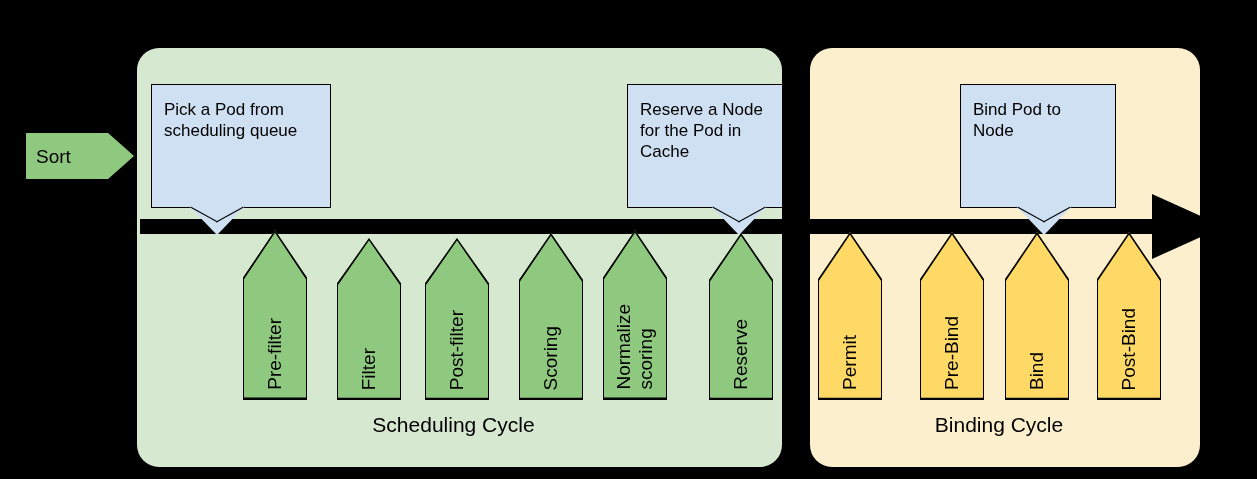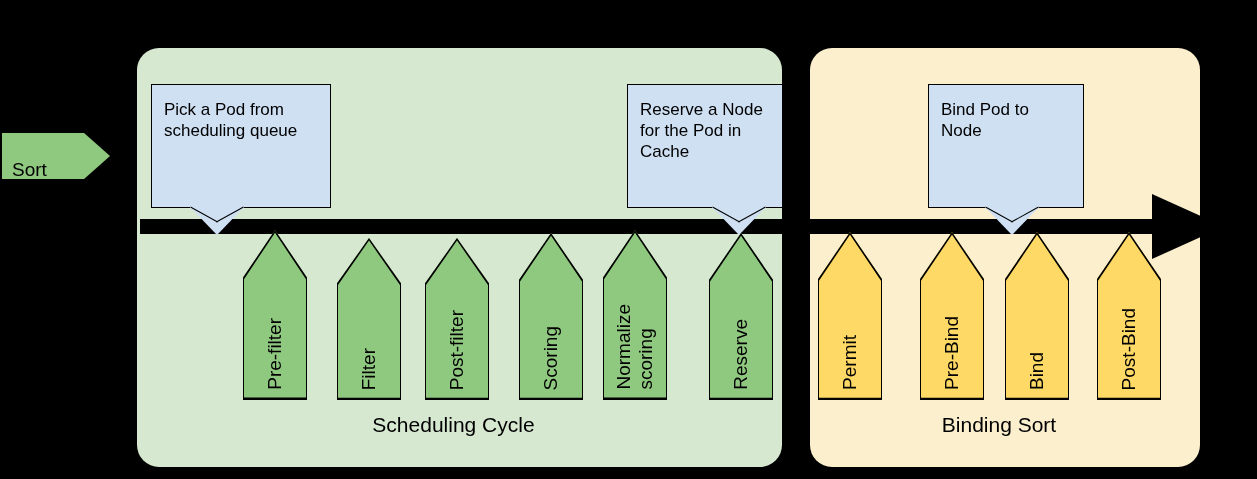--- a/index.html
+++ b/index.html
@@ -12,28 +12,28 @@
     width: 1257px;
     height: 479px;
     background: #000000;
     overflow: hidden;
     font-family: "Liberation Sans", sans-serif;
   }
 
   
   .sort-arrow {
     position: absolute;
-    left: 2px;
+    left: 26px;
     top: 133px;
     width: 108px;
     height: 46px;
     background: #8FC97F;
     clip-path: polygon(0 0, 76% 0, 100% 50%, 76% 100%, 0 100%);
     display: flex;
-    align-items: flex-end;
+    align-items: center;
   }
   .sort-arrow .label {
     font-size: 19px;
     color: #000;
     padding-left: 10px;
     line-height: 1;
   }
 
   
   .panel {
@@ -125,21 +125,21 @@
     bottom: -2px;
     height: 3px;
     background: #CFE0F3;
     width: 54px;
   }
 
   #c1 { left: 151px; top: 84px; width: 180px; height: 124px; }
   #c1 .tail, #c1 .tail-mask { left: 38px; }
   #c2 { left: 627px; top: 84px; width: 156px; height: 124px; }
   #c2 .tail, #c2 .tail-mask { left: 84px; }
-  #c3 { left: 928px; top: 84px; width: 156px; height: 124px; }
+  #c3 { left: 960px; top: 84px; width: 156px; height: 124px; }
   #c3 .tail, #c3 .tail-mask { left: 56px; }
 
   
   .plugin {
     position: absolute;
     bottom: 79px;
     width: 64px;
     box-sizing: border-box;
   }
   .plugin .body {
@@ -190,21 +190,21 @@
 
   <div class="sort-arrow">
     <span class="label">Sort</span>
   </div>
 
   <div class="panel scheduling">
     <div class="panel-title">Scheduling Cycle</div>
   </div>
 
   <div class="panel binding">
-    <div class="panel-title">Binding Sort</div>
+    <div class="panel-title">Binding Cycle</div>
   </div>
 
   <div class="timeline-bar"></div>
   <div class="timeline-head"></div>
 
   <div class="plugin green" id="p1" style="left:243px; height:170px;">
     <div class="body">
       <div class="shape"></div>
       <div class="outline"></div>
       <div class="vlabel">

